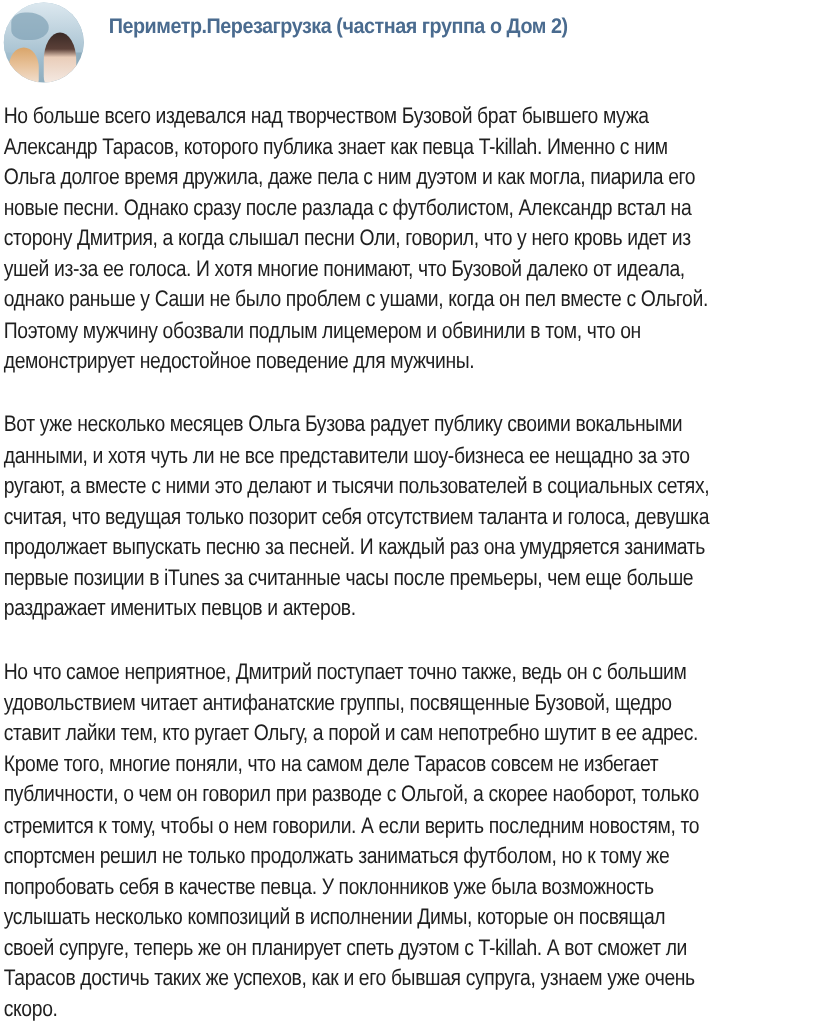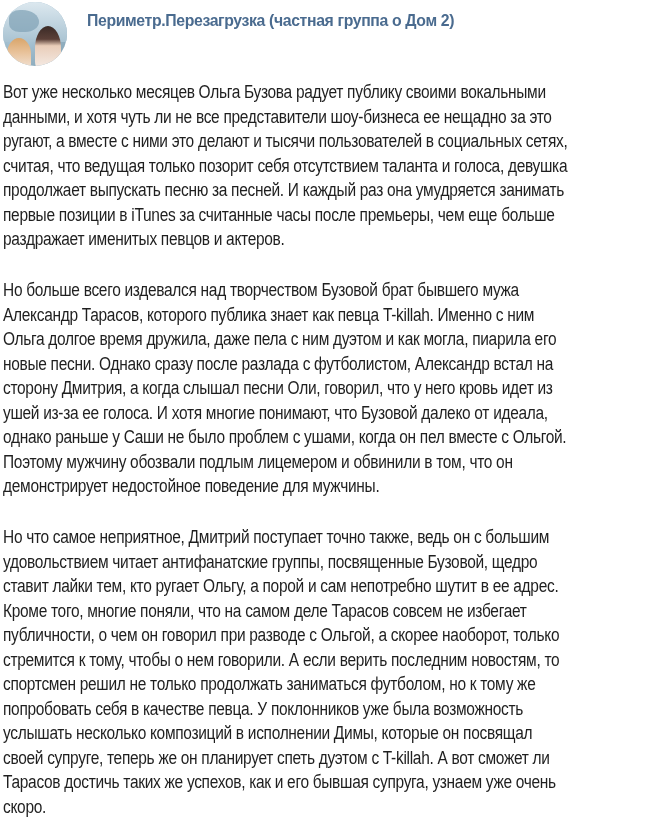--- a/index.html
+++ b/index.html
@@ -24,38 +24,38 @@
     <div class="sky"></div>
     <div class="map"></div>
     <div class="p1"></div>
     <div class="p2"></div>
   </div>
   <div class="title">Периметр.Перезагрузка (частная группа о Дом 2)</div>
 </div>
 
 <div class="article">
   <div class="para">
-    <div class="line">Вот уже несколько месяцев Ольга Бузова радует публику своими вокальными</div>
-    <div class="line">данными, и хотя чуть ли не все представители шоу-бизнеса ее нещадно за это</div>
-    <div class="line">ругают, а вместе с ними это делают и тысячи пользователей в социальных сетях,</div>
-    <div class="line">считая, что ведущая только позорит себя отсутствием таланта и голоса, девушка</div>
-    <div class="line">продолжает выпускать песню за песней. И каждый раз она умудряется занимать</div>
-    <div class="line">первые позиции в iTunes за считанные часы после премьеры, чем еще больше</div>
-    <div class="line">раздражает именитых певцов и актеров.</div>
-  </div>
-  <div class="para">
     <div class="line">Но больше всего издевался над творчеством Бузовой брат бывшего мужа</div>
     <div class="line">Александр Тарасов, которого публика знает как певца T-killah. Именно с ним</div>
     <div class="line">Ольга долгое время дружила, даже пела с ним дуэтом и как могла, пиарила его</div>
     <div class="line">новые песни. Однако сразу после разлада с футболистом, Александр встал на</div>
     <div class="line">сторону Дмитрия, а когда слышал песни Оли, говорил, что у него кровь идет из</div>
     <div class="line">ушей из-за ее голоса. И хотя многие понимают, что Бузовой далеко от идеала,</div>
     <div class="line">однако раньше у Саши не было проблем с ушами, когда он пел вместе с Ольгой.</div>
     <div class="line">Поэтому мужчину обозвали подлым лицемером и обвинили в том, что он</div>
     <div class="line">демонстрирует недостойное поведение для мужчины.</div>
+  </div>
+  <div class="para">
+    <div class="line">Вот уже несколько месяцев Ольга Бузова радует публику своими вокальными</div>
+    <div class="line">данными, и хотя чуть ли не все представители шоу-бизнеса ее нещадно за это</div>
+    <div class="line">ругают, а вместе с ними это делают и тысячи пользователей в социальных сетях,</div>
+    <div class="line">считая, что ведущая только позорит себя отсутствием таланта и голоса, девушка</div>
+    <div class="line">продолжает выпускать песню за песней. И каждый раз она умудряется занимать</div>
+    <div class="line">первые позиции в iTunes за считанные часы после премьеры, чем еще больше</div>
+    <div class="line">раздражает именитых певцов и актеров.</div>
   </div>
   <div class="para">
     <div class="line">Но что самое неприятное, Дмитрий поступает точно также, ведь он с большим</div>
     <div class="line">удовольствием читает антифанатские группы, посвященные Бузовой, щедро</div>
     <div class="line">ставит лайки тем, кто ругает Ольгу, а порой и сам непотребно шутит в ее адрес.</div>
     <div class="line">Кроме того, многие поняли, что на самом деле Тарасов совсем не избегает</div>
     <div class="line">публичности, о чем он говорил при разводе с Ольгой, а скорее наоборот, только</div>
     <div class="line">стремится к тому, чтобы о нем говорили. А если верить последним новостям, то</div>
     <div class="line">спортсмен решил не только продолжать заниматься футболом, но к тому же</div>
     <div class="line">попробовать себя в качестве певца. У поклонников уже была возможность</div>

